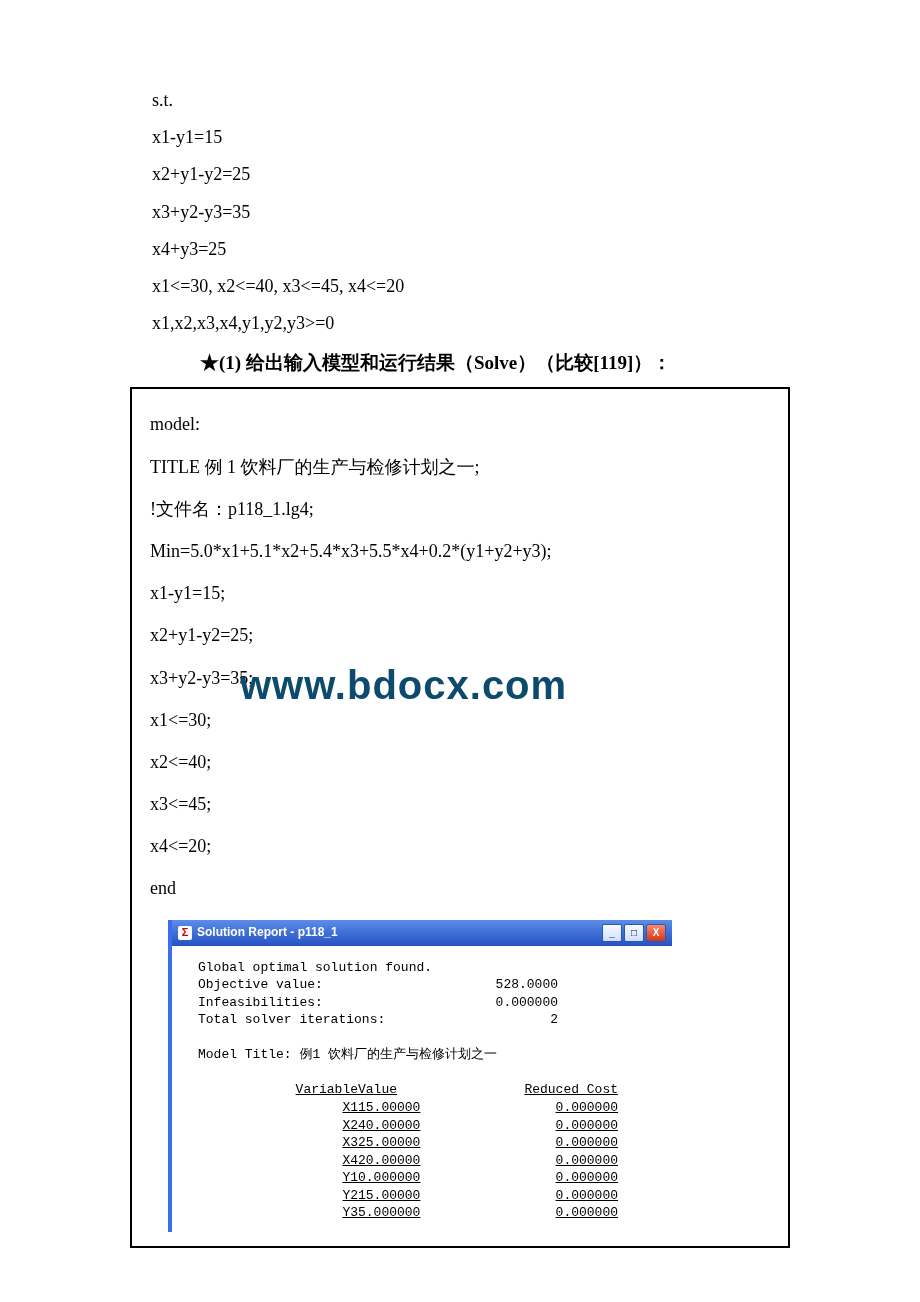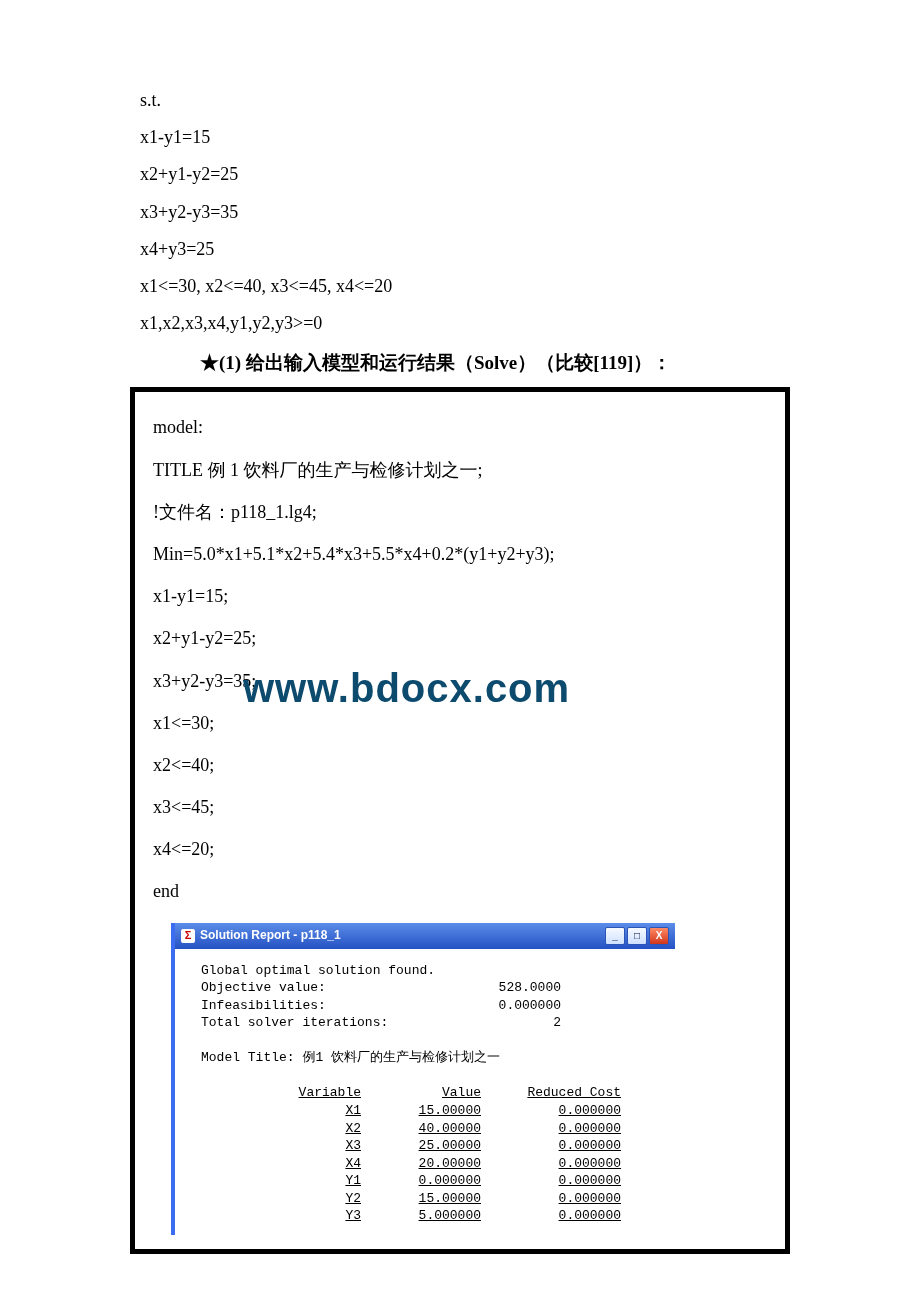--- a/index.html
+++ b/index.html
@@ -8,28 +8,28 @@
     background: #fff;
     font-family: "Times New Roman", "SimSun", serif;
     width: 920px;
   }
   .page {
     padding: 80px 140px 40px 140px;
     font-size: 18px;
     color: #000;
     line-height: 1.9;
   }
-  .eqline { margin: 3px 0; }
+  .eqline { margin: 3px 12px; }
   .section-title {
     font-weight: bold;
     font-size: 19px;
     margin: 5px 0 6px 60px;
   }
   .box {
-    border: 5px solid #000000;
+    border: 2px solid #000000;
     padding: 10px 18px 14px 18px;
     margin: 0 -10px;
   }
   .box .line { margin: 8px 0; }
   .watermark-line { position: relative; }
   .watermark {
     position: absolute;
     left: 90px;
     top: -14px;
     font-size: 40px;
@@ -91,21 +91,21 @@
     color: #fff;
     font-weight: bold;
   }
   .solver-body {
     padding: 13px 10px 10px 26px;
     white-space: pre;
     line-height: 1.35;
   }
   .rowcols { display: flex; text-decoration: underline; }
   .col-var { width: 160px; text-align: right; }
-  .col-val { width: 120px; text-align: right; }
+  .col-val { width: 120px; }
   .col-rc  { width: 140px; text-align: right; }
   .topstats .lbl { display:inline-block; width: 230px; }
   .topstats .val { display:inline-block; width: 130px; text-align: right; }
 </style>
 </head>
 <body>
 
 <div class="page">
 
   <div class="eqline">s.t.</div>

